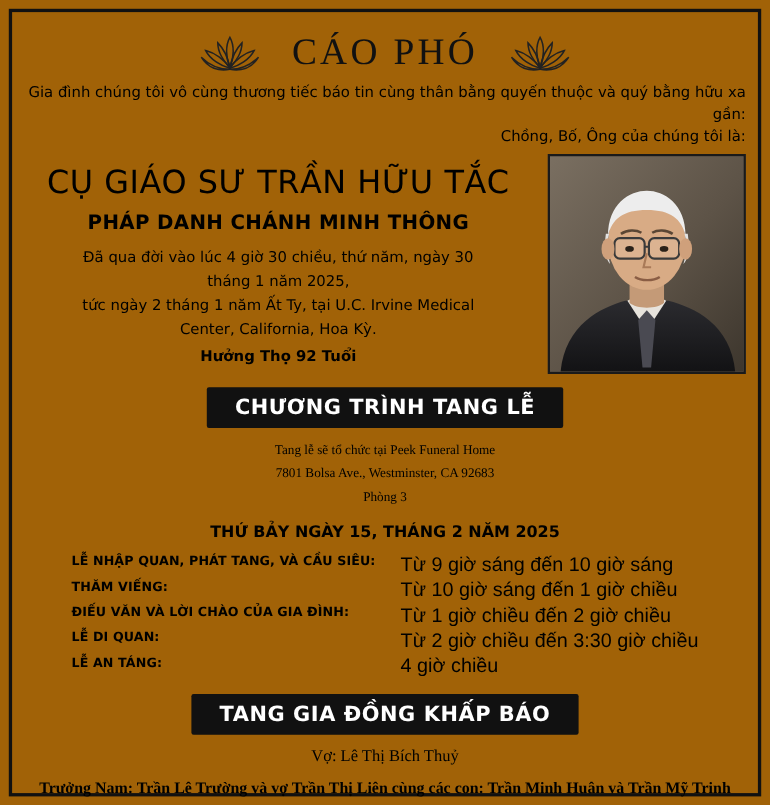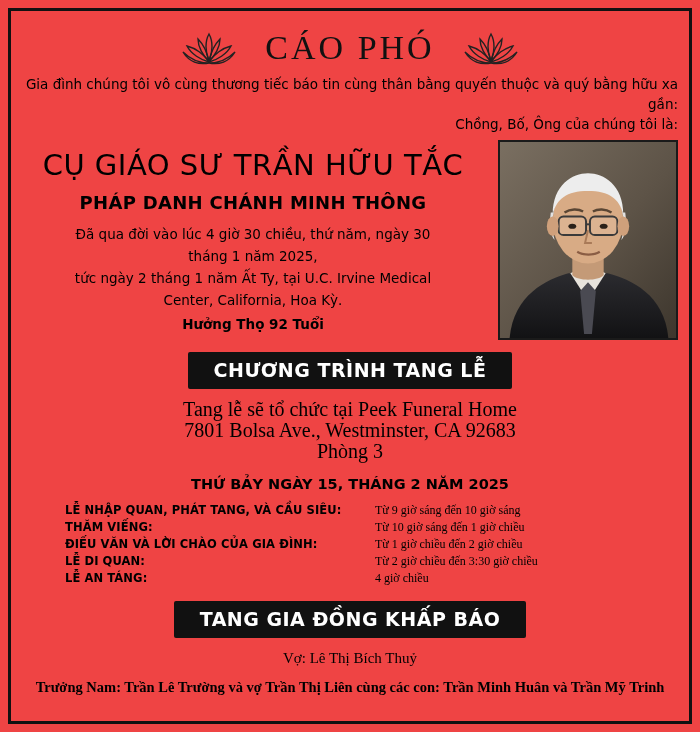--- a/index.html
+++ b/index.html
@@ -12,21 +12,21 @@
     height: 732px;
     font-family: "Liberation Serif", serif;
     color: #000000;
     overflow: hidden;
   }
   .page {
     position: relative;
     width: 700px;
     height: 732px;
     box-sizing: border-box;
-    background: #ef4444;
+    background: #a16207;
     padding-left: 46px;
   }
   .border-outer {
     position: absolute;
     left: 8px;
     top: 8px;
     right: 8px;
     bottom: 8px;
     border: 3px solid #111111;
     box-sizing: border-box;
@@ -135,21 +135,21 @@
     letter-spacing: 0.5px;
     padding: 7px 26px 8px 26px;
     text-align: center;
     width: fit-content;
     border-radius: 2px;
   }
 
   .service-info {
     text-align: center;
     font-family: "Liberation Serif", serif;
-    font-size: 20px;
+    font-size: 12px;
     line-height: 21px;
     margin-top: 10px;
   }
 
   .date-line {
     text-align: center;
     font-family: "DejaVu Sans", sans-serif;
     font-weight: bold;
     font-size: 14.5px;
     margin-top: 14px;
@@ -168,22 +168,22 @@
   }
   .sched-label {
     font-family: "DejaVu Sans", sans-serif;
     font-weight: bold;
     font-size: 11.5px;
     width: 310px;
     letter-spacing: 0.1px;
     white-space: nowrap;
   }
   .sched-time {
-    font-family: Liberation Serif, serif;
-    font-size: 12px;
+    font-family: Liberation Sans, sans-serif;
+    font-size: 18px;
     white-space: nowrap;
   }
 
   
   .family-lines {
     margin-top: 12px;
     text-align: center;
   }
   .wife-line {
     font-family: "Liberation Serif", serif;

